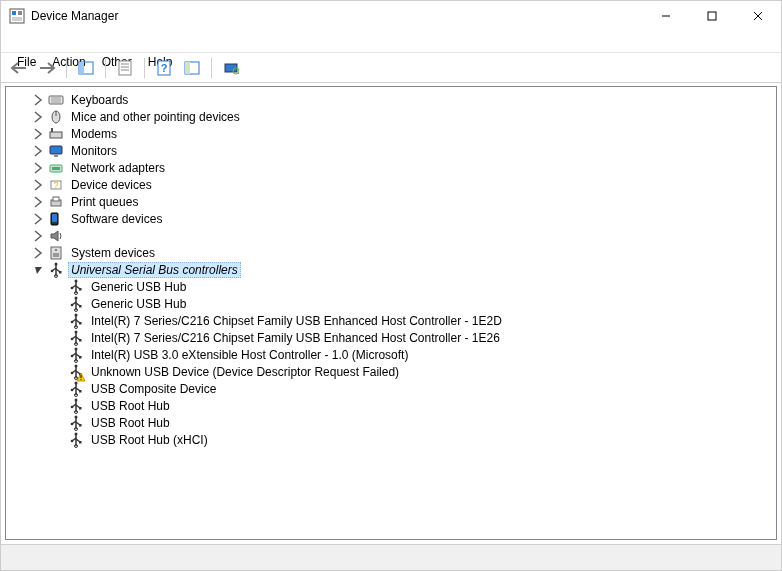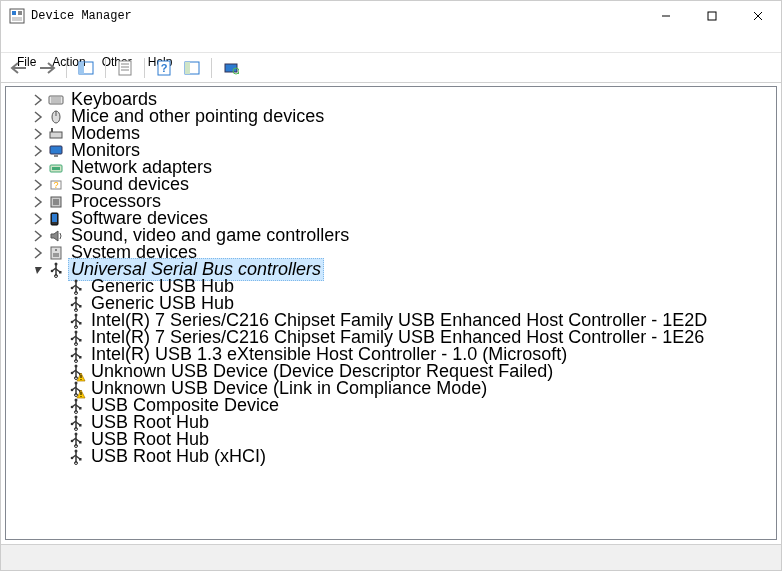--- a/index.html
+++ b/index.html
@@ -1,38 +1,38 @@
 <!DOCTYPE html>
 <html><head>
 <meta charset="utf-8">
 <style>
   * { box-sizing: border-box; margin: 0; padding: 0; font-family: "Segoe UI", Tahoma, sans-serif; }
   body { width: 782px; height: 571px; background: #fff; position: relative; border: 1px solid #ccc; overflow: hidden; }
 
   
   .titlebar { height: 30px; display: flex; align-items: center; padding-left: 8px; background: #fff; }
   .titlebar .app-icon { width: 16px; height: 16px; margin-right: 6px; }
-  .titlebar .title-text { font-size: 12px; flex: 1; color: #000; font-family: Liberation Mono, monospace; }
+  .titlebar .title-text { font-size: 12px; flex: 1; color: #000; }
   .titlebar .win-controls { display: flex; height: 100%; }
   .titlebar .win-btn { width: 46px; height: 30px; display: flex; align-items: center; justify-content: center; font-size: 10px; color: #000; }
   .titlebar .win-btn svg { stroke: #000; }
 
   
   .menubar { height: 22px; display: flex; align-items: center; padding-left: 8px; font-size: 12px; color: #000; border-bottom: 1px solid #e5e5e5; }
   .menubar .menu-item { padding: 2px 8px; margin-top: 40px; }
 
   
   .toolbar { height: 30px; display: flex; align-items: center; padding-left: 6px; gap: 4px; border-bottom: 1px solid #d0d0d0; background: #fff; }
   .toolbar .tbtn { width: 24px; height: 24px; display: flex; align-items: center; justify-content: center; border: 1px solid transparent; }
   .toolbar .tbtn svg { display:block; }
   .toolbar .sep { width: 1px; height: 20px; background: #d0d0d0; margin: 0 3px; }
 
   
   .content-frame { position: absolute; left: 4px; right: 4px; top: 85px; bottom: 30px; border: 1px solid #828790; background:#fff; overflow:hidden; }
-  .tree { position:absolute; inset:0; overflow-y:auto; padding: 4px 0 4px 0; font-size: 18px; color:#000; }
+  .tree { position:absolute; inset:0; overflow-y:auto; padding: 4px 0 4px 0; font-size: 12px; color:#000; }
   .row { display:flex; align-items:center; height: 17px; padding-left: 4px; white-space: nowrap; }
   .indent1 { width: 22px; flex:none; }
   .indent2 { width: 42px; flex:none; }
   .arrow { width: 14px; height: 14px; flex:none; display:flex; align-items:center; justify-content:center; }
   .arrow svg { display:block; }
   .ico { width: 16px; height: 16px; margin: 0 4px 0 2px; flex:none; display:flex; align-items:center; justify-content:center; }
   .label { padding: 1px 3px; border-radius:0; }
   .selected .label { background: #cde8ff; border: 1px dotted #7fb8e9; padding: 0 2px; font-style: italic; }
   
   
@@ -292,35 +292,35 @@
         <span class="arrow">
           <svg width="14" height="14">
             <use href="#svg-arrow-collapsed"></use>
           </svg>
         </span>
         <span class="ico usb-icon">
           <svg width="16" height="16">
             <use href="#svg-other"></use>
           </svg>
         </span>
-        <span class="label">Sound devices</span>
-      </div>
-      <div class="row">
-        <span class="indent1"></span>
-        <span class="arrow">
-          <svg width="14" height="14">
-            <use href="#svg-arrow-collapsed"></use>
-          </svg>
-        </span>
-        <span class="ico usb-icon">
-          <svg width="16" height="16">
-            <use href="#svg-cpu"></use>
-          </svg>
-        </span>
-        <span class="label">Processors</span>
+        <span class="label">Device devices</span>
+      </div>
+      <div class="row">
+        <span class="indent1"></span>
+        <span class="arrow">
+          <svg width="14" height="14">
+            <use href="#svg-arrow-collapsed"></use>
+          </svg>
+        </span>
+        <span class="ico usb-icon">
+          <svg width="16" height="16">
+            <use href="#svg-printer"></use>
+          </svg>
+        </span>
+        <span class="label">Print queues</span>
       </div>
       <div class="row">
         <span class="indent1"></span>
         <span class="arrow">
           <svg width="14" height="14">
             <use href="#svg-arrow-collapsed"></use>
           </svg>
         </span>
         <span class="ico usb-icon">
           <svg width="16" height="16">
@@ -334,21 +334,20 @@
         <span class="arrow">
           <svg width="14" height="14">
             <use href="#svg-arrow-collapsed"></use>
           </svg>
         </span>
         <span class="ico usb-icon">
           <svg width="16" height="16">
             <use href="#svg-sound"></use>
           </svg>
         </span>
-        <span class="label">Sound, video and game controllers</span>
       </div>
       <div class="row">
         <span class="indent1"></span>
         <span class="arrow">
           <svg width="14" height="14">
             <use href="#svg-arrow-collapsed"></use>
           </svg>
         </span>
         <span class="ico usb-icon">
           <svg width="16" height="16">
@@ -412,21 +411,21 @@
         <span class="label">Intel(R) 7 Series/C216 Chipset Family USB Enhanced Host Controller - 1E26</span>
       </div>
       <div class="row">
         <span class="indent2"></span>
         <span class="arrow"></span>
         <span class="ico usb-icon">
           <svg width="16" height="16">
             <use href="#svg-usb"></use>
           </svg>
         </span>
-        <span class="label">Intel(R) USB 1.3 eXtensible Host Controller - 1.0 (Microsoft)</span>
+        <span class="label">Intel(R) USB 3.0 eXtensible Host Controller - 1.0 (Microsoft)</span>
       </div>
       <div class="row">
         <span class="indent2"></span>
         <span class="arrow"></span>
         <span class="ico usb-icon">
           <svg width="16" height="16">
             <use href="#svg-usb"></use>
           </svg>
           <svg class="warn-badge" width="10" height="10" viewBox="0 0 10 10">
             <use href="#svg-warn"></use>
@@ -434,33 +433,20 @@
         </span>
         <span class="label">Unknown USB Device (Device Descriptor Request Failed)</span>
       </div>
       <div class="row">
         <span class="indent2"></span>
         <span class="arrow"></span>
         <span class="ico usb-icon">
           <svg width="16" height="16">
             <use href="#svg-usb"></use>
           </svg>
-          <svg class="warn-badge" width="10" height="10" viewBox="0 0 10 10">
-            <use href="#svg-warn"></use>
-          </svg>
-        </span>
-        <span class="label">Unknown USB Device (Link in Compliance Mode)</span>
-      </div>
-      <div class="row">
-        <span class="indent2"></span>
-        <span class="arrow"></span>
-        <span class="ico usb-icon">
-          <svg width="16" height="16">
-            <use href="#svg-usb"></use>
-          </svg>
         </span>
         <span class="label">USB Composite Device</span>
       </div>
       <div class="row">
         <span class="indent2"></span>
         <span class="arrow"></span>
         <span class="ico usb-icon">
           <svg width="16" height="16">
             <use href="#svg-usb"></use>
           </svg>

